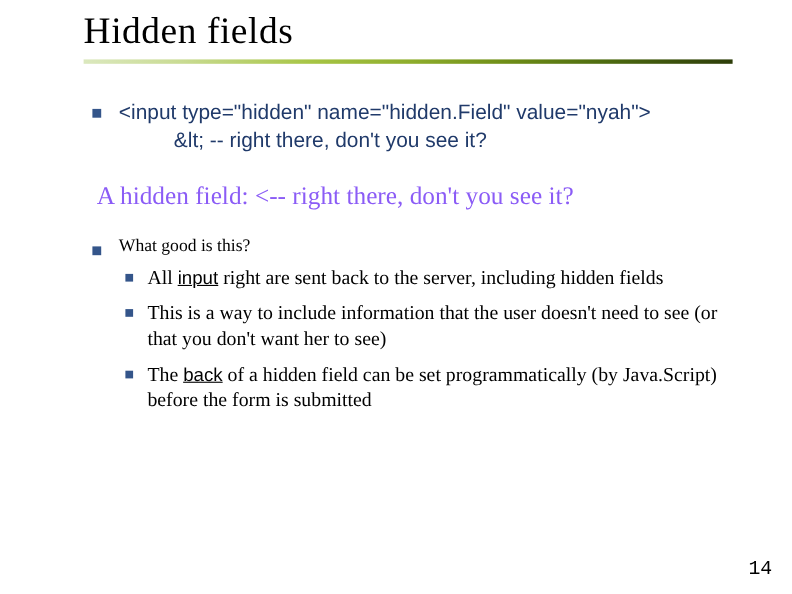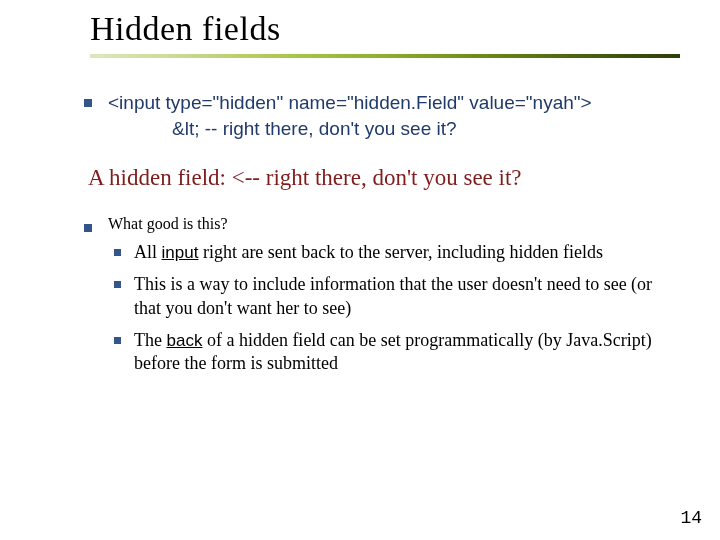--- a/index.html
+++ b/index.html
@@ -14,21 +14,21 @@
     position: relative;
   }
   .slide {
     width: 720px;
     height: 540px;
     position: relative;
     box-sizing: border-box;
   }
   .title-bar {
     position: absolute;
-    left: 90px;
+    left: 76px;
     top: 10px;
     width: 590px;
   }
   .title-bar h1 {
     font-size: 34px;
     font-weight: normal;
     margin: 0 0 6px 0;
     letter-spacing: 0.5px;
   }
   .title-accent {
@@ -69,27 +69,27 @@
     height: 8px;
     background: #34558a;
   }
   .code-snip {
     font-family: Verdana, Geneva, sans-serif;
     font-size: 19px;
     line-height: 1.35;
     color: #203a6a;
   }
   .code-indent {
-    margin-left: 64px;
+    margin-left: 50px;
   }
   .rendered {
     font-family: "Times New Roman", serif;
     font-size: 23px;
     margin: 24px 0 24px 10px;
-    color: #7f1d1d;
+    color: #8b5cf6;
   }
   .plain {
     font-family: "Times New Roman", serif;
     font-size: 16px;
   }
   ul.sub {
     list-style: none;
     padding: 0;
     margin: 8px 0 0 0;
   }

